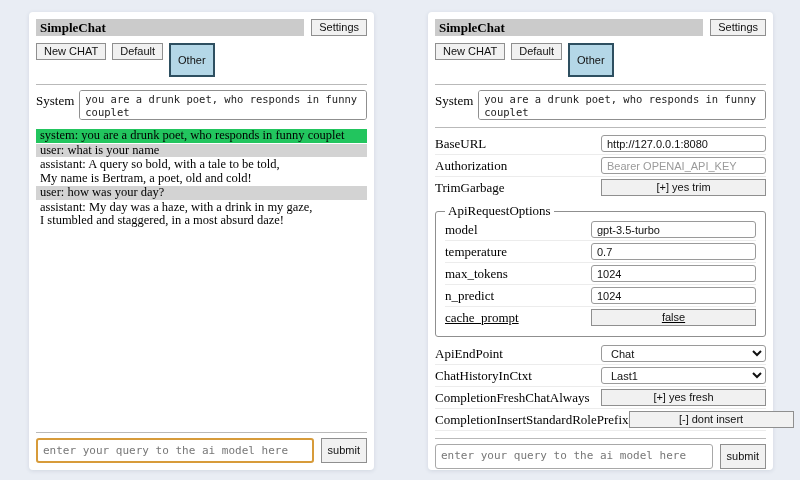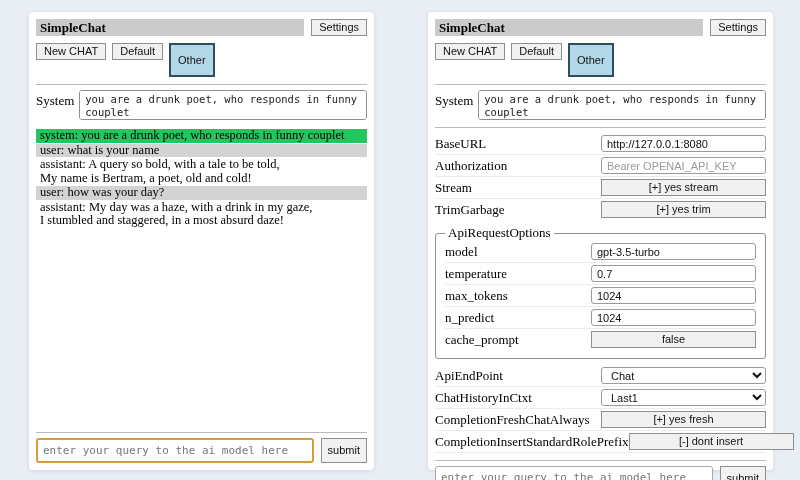--- a/index.html
+++ b/index.html
@@ -186,24 +186,20 @@
     <div class="srow">
       <span>BaseURL</span>
       <input class="sinput" type="text" value="http://127.0.0.1:8080" style="">
     </div>
 
     <div class="srow">
       <span>Authorization</span>
       <input class="sinput" type="text" placeholder="Bearer OPENAI_API_KEY" style="">
     </div>
 
-    <div class="srow">
-      <span>Stream</span>
-      <button class="sbtn">[+] yes stream</button>
-    </div>
 
     <div class="srow" style="border-bottom:none;">
       <span>TrimGarbage</span>
       <button class="sbtn">[+] yes trim</button>
     </div>
 
     <fieldset class="options">
       <legend>ApiRequestOptions</legend>
 
       <div class="srow">
@@ -219,21 +215,21 @@
       <div class="srow">
         <span>max_tokens</span>
         <input class="sinput" type="text" value="1024" style="">
       </div>
 
       <div class="srow">
         <span>n_predict</span>
         <input class="sinput" type="text" value="1024" style="">
       </div>
 
-      <div class="srow" style="border-bottom:none;">
+      <div class="srow" style="border-bottom:none;text-decoration:underline;">
         <span>cache_prompt</span>
         <button class="sbtn">false</button>
       </div>
     </fieldset>
 
     <div class="srow">
       <span>ApiEndPoint</span>
       <select class="sselect">
         <option>Chat</option>
       </select>

